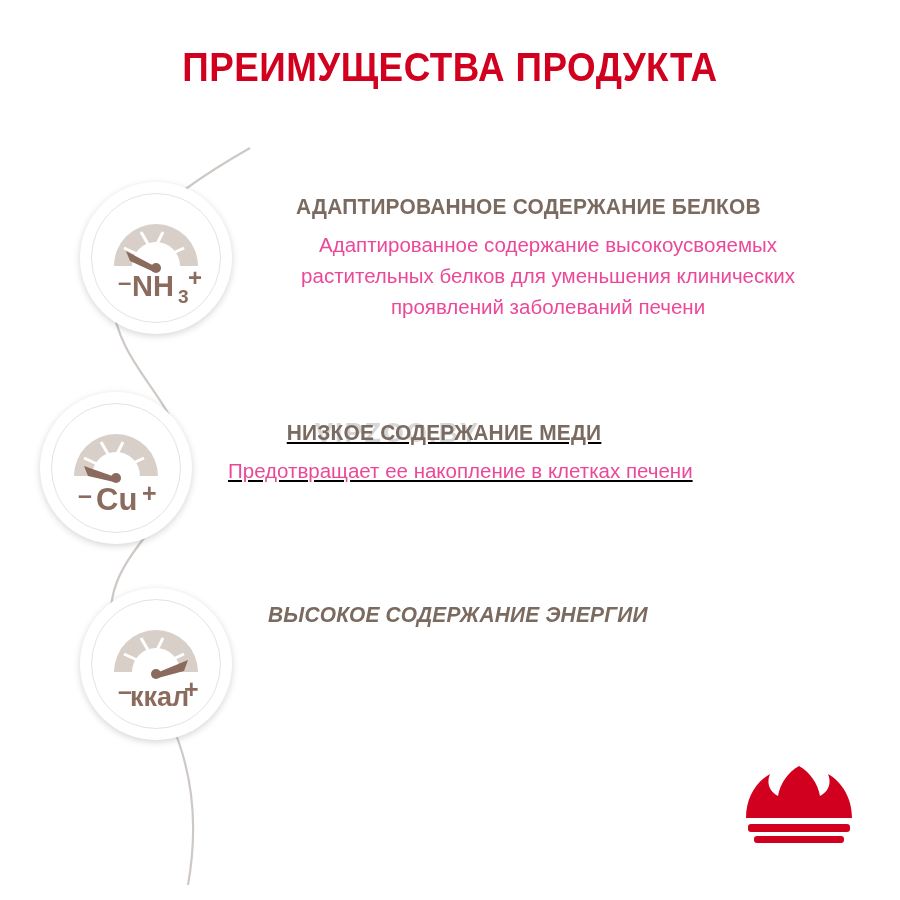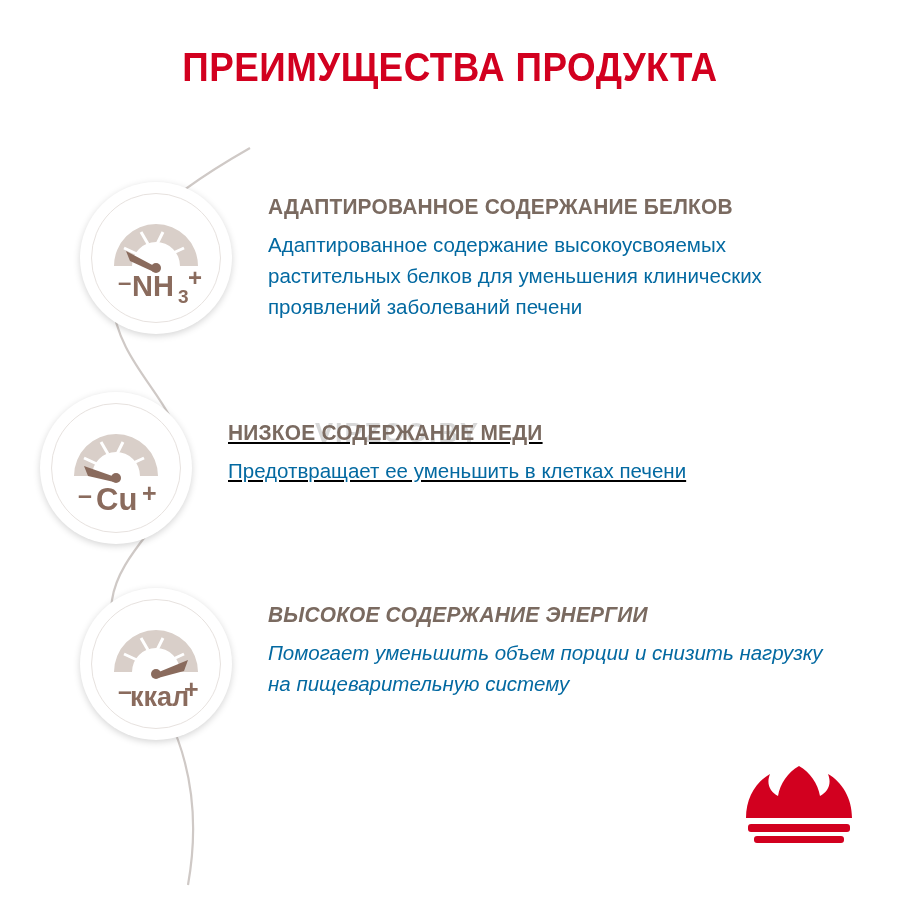--- a/index.html
+++ b/index.html
@@ -76,40 +76,41 @@
     display: flex;
     align-items: center;
     justify-content: center;
   }
   .badge svg { display: block; }
 
   .texts {
     margin-left: 36px;
     padding-top: 12px;
     max-width: 560px;
+    text-align: center;
   }
   .row-2 .texts { padding-top: 28px; text-decoration: underline; }
   .row-3 .texts { padding-top: 14px; font-style: italic; }
 
   .head {
     font-family: "Liberation Sans", sans-serif;
     font-weight: bold;
     font-size: 22.5px;
     color: #7a6a60;
     letter-spacing: 0.2px;
     transform: scaleX(0.93);
     transform-origin: left center;
     margin-bottom: 9px;
     white-space: nowrap;
   }
   .body-text {
     font-family: "Liberation Sans", sans-serif;
     font-size: 20.5px;
     line-height: 31px;
-    color: #0369a1;
+    color: #ec4899;
   }
   
   .watermark {
     position: absolute;
     top: 418px;
     left: 315px;
     font-family: "Liberation Sans", sans-serif;
     font-size: 27px;
     letter-spacing: 2px;
     color: rgba(150,150,150,0.38);
@@ -180,21 +181,21 @@
           <path d="M62 64 L28 52 L32 62 L58 68 Z" fill="#8a6b5d"></path>
           <circle cx="60" cy="64" r="5" fill="#8a6b5d"></circle>
           <text x="22" y="90" font-family="Liberation Sans, sans-serif" font-size="25" font-weight="bold" fill="#8a6b5d">–</text>
           <text x="40" y="96" font-family="Liberation Sans, sans-serif" font-size="31" font-weight="bold" fill="#8a6b5d">Cu</text>
           <text x="86" y="88" font-family="Liberation Sans, sans-serif" font-size="25" font-weight="bold" fill="#8a6b5d">+</text>
         </svg>
       </div>
     </div>
     <div class="texts">
       <div class="head">НИЗКОЕ СОДЕРЖАНИЕ МЕДИ</div>
-      <div class="body-text">Предотвращает ее уменьшить в клетках печени</div>
+      <div class="body-text">Предотвращает ее накопление в клетках печени</div>
     </div>
   </div>
 
   <div class="row row-3">
     <div class="badge">
       <div class="badge-inner">
         <svg width="120" height="108" viewBox="0 0 120 108">
           <path d="M18 62 A42 42 0 0 1 102 62 L84 62 A24 24 0 0 0 36 62 Z" fill="#d9cfc9"></path>
           <g stroke="#ffffff" stroke-width="3">
             <line x1="28" y1="44" x2="41" y2="50"></line>
@@ -205,21 +206,20 @@
           <path d="M58 64 L92 50 L88 61 L62 68 Z" fill="#8a6b5d"></path>
           <circle cx="60" cy="64" r="5" fill="#8a6b5d"></circle>
           <text x="22" y="90" font-family="Liberation Sans, sans-serif" font-size="25" font-weight="bold" fill="#8a6b5d">–</text>
           <text x="34" y="96" font-family="Liberation Sans, sans-serif" font-size="27" font-weight="bold" fill="#8a6b5d">ккал</text>
           <text x="88" y="88" font-family="Liberation Sans, sans-serif" font-size="25" font-weight="bold" fill="#8a6b5d">+</text>
         </svg>
       </div>
     </div>
     <div class="texts">
       <div class="head">ВЫСОКОЕ СОДЕРЖАНИЕ ЭНЕРГИИ</div>
-      <div class="body-text">Помогает уменьшить объем порции и снизить нагрузку на пищеварительную систему</div>
     </div>
   </div>
 
   <svg class="logo" viewBox="0 0 118 86">
     <path d="M6 56 C6 36 16 20 30 12 C26 22 30 30 38 34 C40 22 48 10 59 4
              C70 10 78 22 80 34 C88 30 92 22 88 12 C102 20 112 36 112 56 Z" fill="#d2001f"></path>
     <rect x="8" y="62" width="102" height="8" rx="3" fill="#d2001f"></rect>
     <rect x="14" y="74" width="90" height="7" rx="3" fill="#d2001f"></rect>
   </svg>
 

